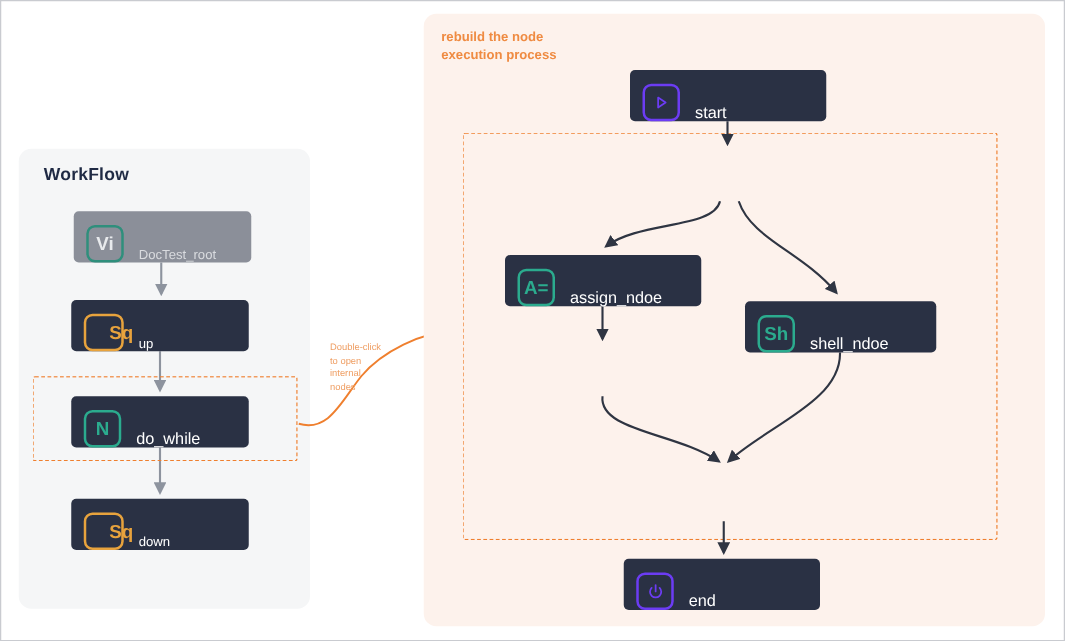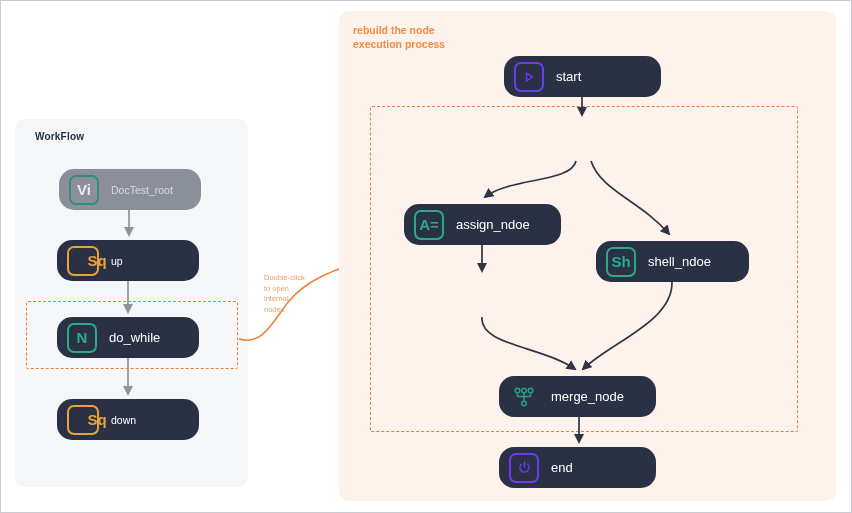--- a/index.html
+++ b/index.html
@@ -28,21 +28,21 @@
     left: 14px;
     top: 118px;
     width: 233px;
     height: 368px;
     background: #f5f6f7;
   }
   #workflow-title {
     position: absolute;
     left: 20px;
     top: 12px;
-    font-size: 10px;
+    font-size: 14px;
     font-weight: bold;
     color: #1f2a44;
     letter-spacing: .2px;
     white-space: nowrap;
   }
   #rebuild-panel {
     left: 338px;
     top: 10px;
     width: 497px;
     height: 490px;
@@ -67,23 +67,23 @@
     box-sizing: border-box;
     background: transparent;
   }
   #dashed-left  { left: 25px;  top: 300px; width: 212px; height: 68px; }
   #dashed-right { left: 369px; top: 105px; width: 428px; height: 326px; }
 
   
   .node {
     position: absolute;
     background: #2a3144;
-    border-radius: 15px;
+    border-radius: 4px;
     display: flex;
-    align-items: center;
+    align-items: flex-end;
     box-sizing: border-box;
     padding-left: 10px;
   }
   .node.disabled { background: #8b8f99; }
 
   .node-badge {
     width: 23px;
     height: 30px;
     min-width: 30px;
     border-radius: 7px;
@@ -235,34 +235,20 @@
     <div class="node-badge">A=</div>
     <div class="node-label">assign_ndoe</div>
   </div>
 
 
   <div class="node" id="n-shell">
     <div class="node-badge">Sh</div>
     <div class="node-label">shell_ndoe</div>
   </div>
 
-  <div class="node" id="n-merge">
-    <div class="node-badge" style="border-color:transparent;">
-      <svg width="24" height="24" viewBox="0 0 24 24" aria-hidden="true">
-        <g fill="none" stroke="#2a9c82" stroke-width="1.5">
-          <circle cx="5.5" cy="5.5" r="2.3"></circle>
-          <circle cx="12" cy="5.5" r="2.3"></circle>
-          <circle cx="18.5" cy="5.5" r="2.3"></circle>
-          <circle cx="12" cy="18.5" r="2.3"></circle>
-          <path d="M5.5 7.8 V11.5 H18.5 V7.8 M12 7.8 V11.5 M12 11.5 V16.2"></path>
-        </g>
-      </svg>
-    </div>
-    <div class="node-label">merge_node</div>
-  </div>
 
   <div class="node" id="n-end">
     <div class="node-badge badge-purple">
       <svg width="15" height="15" viewBox="0 0 16 16" aria-hidden="true">
         <g fill="none" stroke="#6c3cf4" stroke-width="1.5" stroke-linecap="round">
           <path d="M4.6 4.6 A 4.8 4.8 0 1 0 11.4 4.6"></path>
           <path d="M8 2.2 V 7.6"></path>
         </g>
       </svg>
     </div>

